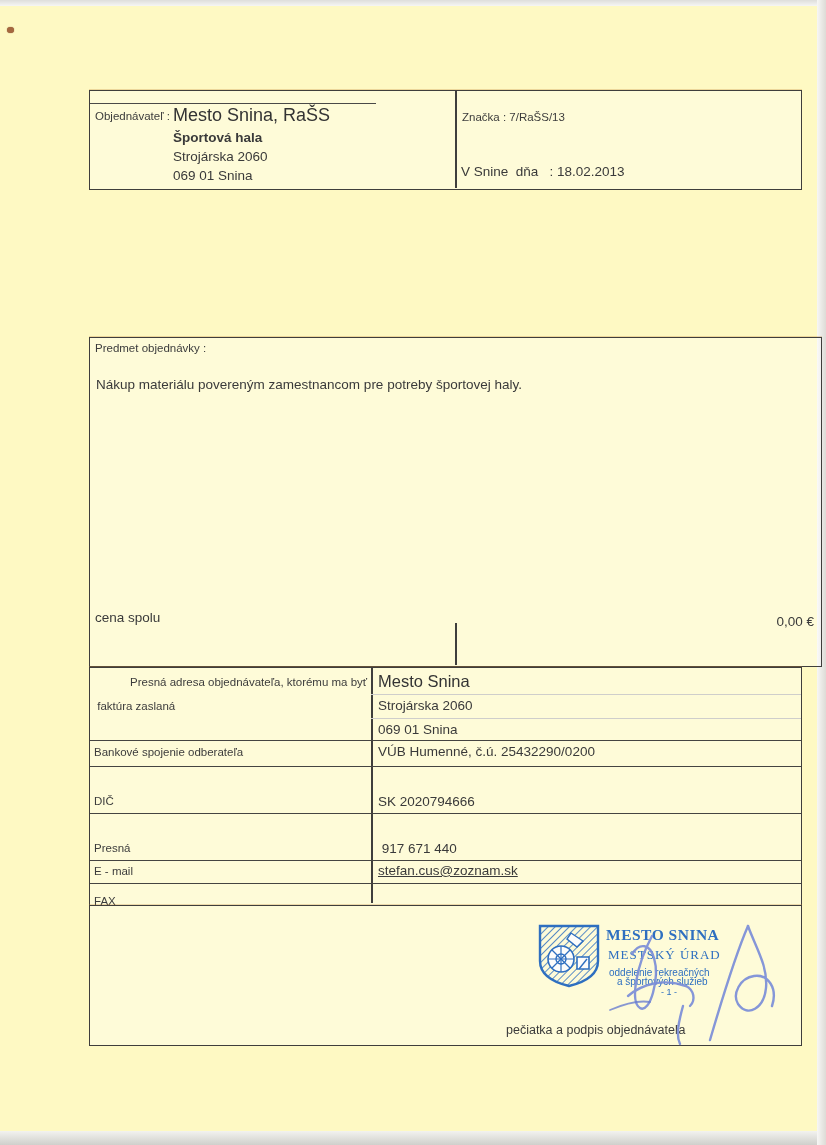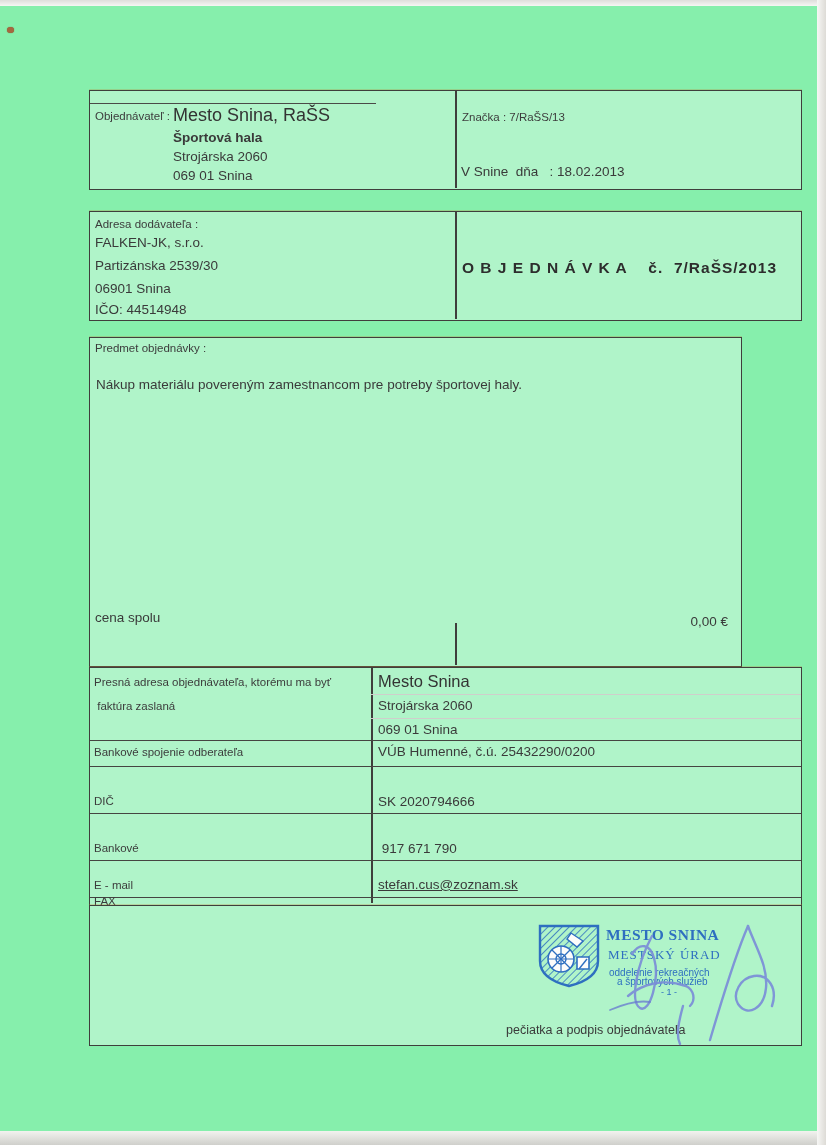--- a/index.html
+++ b/index.html
@@ -1,20 +1,20 @@
 <!DOCTYPE html>
 <html><head>
 <meta charset="utf-8">
 <style>
   * { margin:0; padding:0; box-sizing:border-box; }
   html,body { background:#888; }
   .paper {
     position:relative;
     width:826px; height:1145px;
-    background:#86efac;
+    background:#fef9c3;
     font-family:"Liberation Sans", sans-serif;
     color:#3a3a3a;
     overflow:hidden;
   }
   
   .edge-top   { position:absolute; left:0; top:0; width:826px; height:6px;
                 background:linear-gradient(#dededb,#f6f6f4); }
   .edge-bottom{ position:absolute; left:0; top:1131px; width:826px; height:14px;
                 background:linear-gradient(#f2f2ef,#cfcfcb); }
   .edge-right { position:absolute; left:817px; top:0; width:9px; height:1145px;
@@ -71,46 +71,35 @@
     <span class="abs lbl-sm" style="left:5px; top:19px;">Objednávateľ :</span>
     <span class="abs txt-lg" style="left:83px; top:14px;">Mesto Snina, RaŠS</span>
     <span class="abs txt-md" style="left:83px; top:39px;font-weight:bold;">Športová hala</span>
     <span class="abs txt-md" style="left:83px; top:58px;">Strojárska 2060</span>
     <span class="abs txt-md" style="left:83px; top:77px;">069 01 Snina</span>
 
     <span class="abs lbl-sm" style="left:372px; top:20px;">Značka : 7/RaŠS/13</span>
     <span class="abs txt-md" style="left:371px; top:73px;">V Snine  dňa   : 18.02.2013</span>
   </div>
 
-  <div class="box" style="left:89px; top:211px; width:713px; height:110px;">
-    <div class="vline" style="left:365px; top:0; height:107px;"></div>
 
-    <span class="abs lbl-sm" style="left:5px; top:6px;">Adresa dodávateľa :</span>
-    <span class="abs txt-md" style="left:5px; top:23px;">FALKEN-JK, s.r.o.</span>
-    <span class="abs txt-md" style="left:5px; top:46px;">Partizánska 2539/30</span>
-    <span class="abs txt-md" style="left:5px; top:69px;">06901 Snina</span>
-    <span class="abs txt-md" style="left:5px; top:90px;">IČO: 44514948</span>
-
-    <span class="abs order-heading" style="left:372px; top:47px;">O B J E D N Á V K A    č.  7/RaŠS/2013</span>
-  </div>
-
-  <div class="box" style="left:89px; top:337px; width:653px; height:330px;">
+  <div class="box" style="left:89px; top:337px; width:733px; height:330px;">
     <span class="abs lbl-sm" style="left:5px; top:4px;">Predmet objednávky :</span>
     <span class="abs txt-md" style="left:6px; top:39px;">Nákup materiálu povereným zamestnancom pre potreby športovej haly.</span>
 
     <span class="abs txt-md" style="left:5px; top:272px;">cena spolu</span>
-    <span class="abs txt-md" style="right:13px; top:276px;">0,00 €</span>
+    <span class="abs txt-md" style="right:7px; top:276px;">0,00 €</span>
     <div class="vline" style="left:365px; top:285px; height:42px;"></div>
   </div>
 
   <div class="box" style="left:89px; top:667px; width:713px; height:238px; border-bottom:none;">
     <div class="vline" style="left:281px; top:0; height:235px;"></div>
 
     <div class="trow" style="top:0; height:73px;">
-      <span class="tlabel" style="top:8px;">Presná adresa objednávateľa, ktorému ma byť</span>
+      <span class="tlabel" style="top:8px;margin-left:36px;">Presná adresa objednávateľa, ktorému ma byť</span>
       <span class="tlabel" style="top:32px;"> faktúra zaslaná</span>
       <span class="tvalue" style="top:4px; font-size:16.5px; color:#333;">Mesto Snina</span>
       <div class="faint-sep" style="top:26px;"></div>
       <span class="tvalue" style="top:30px;">Strojárska 2060</span>
       <div class="faint-sep" style="top:50px;"></div>
       <span class="tvalue" style="top:54px;">069 01 Snina</span>
     </div>
 
     <div class="trow" style="top:73px; height:26px;">
       <span class="tlabel" style="top:5px;">Bankové spojenie odberateľa</span>
@@ -118,25 +107,25 @@
     </div>
 
 
     <div class="trow" style="top:123px; height:23px;">
       <span class="tlabel" style="top:4px;">DIČ</span>
       <span class="tvalue" style="top:3px;">SK 2020794666</span>
     </div>
 
 
     <div class="trow" style="top:170px; height:23px;">
-      <span class="tlabel" style="top:4px;">Bankové</span>
-      <span class="tvalue" style="top:3px;"> 917 671 790</span>
+      <span class="tlabel" style="top:4px;">Presná</span>
+      <span class="tvalue" style="top:3px;"> 917 671 440</span>
     </div>
 
-    <div class="trow" style="top:207px; height:23px;">
+    <div class="trow" style="top:193px; height:23px;">
       <span class="tlabel" style="top:4px;">E - mail</span>
       <span class="tvalue email-link" style="top:2px;">stefan.cus@zoznam.sk</span>
     </div>
 
     <div class="trow" style="top:216px; height:22px; border-bottom:none;">
       <span class="tlabel" style="top:3px;margin-top:8px;">FAX</span>
       <span class="tvalue" style="top:2px;"></span>
     </div>
   </div>
 

